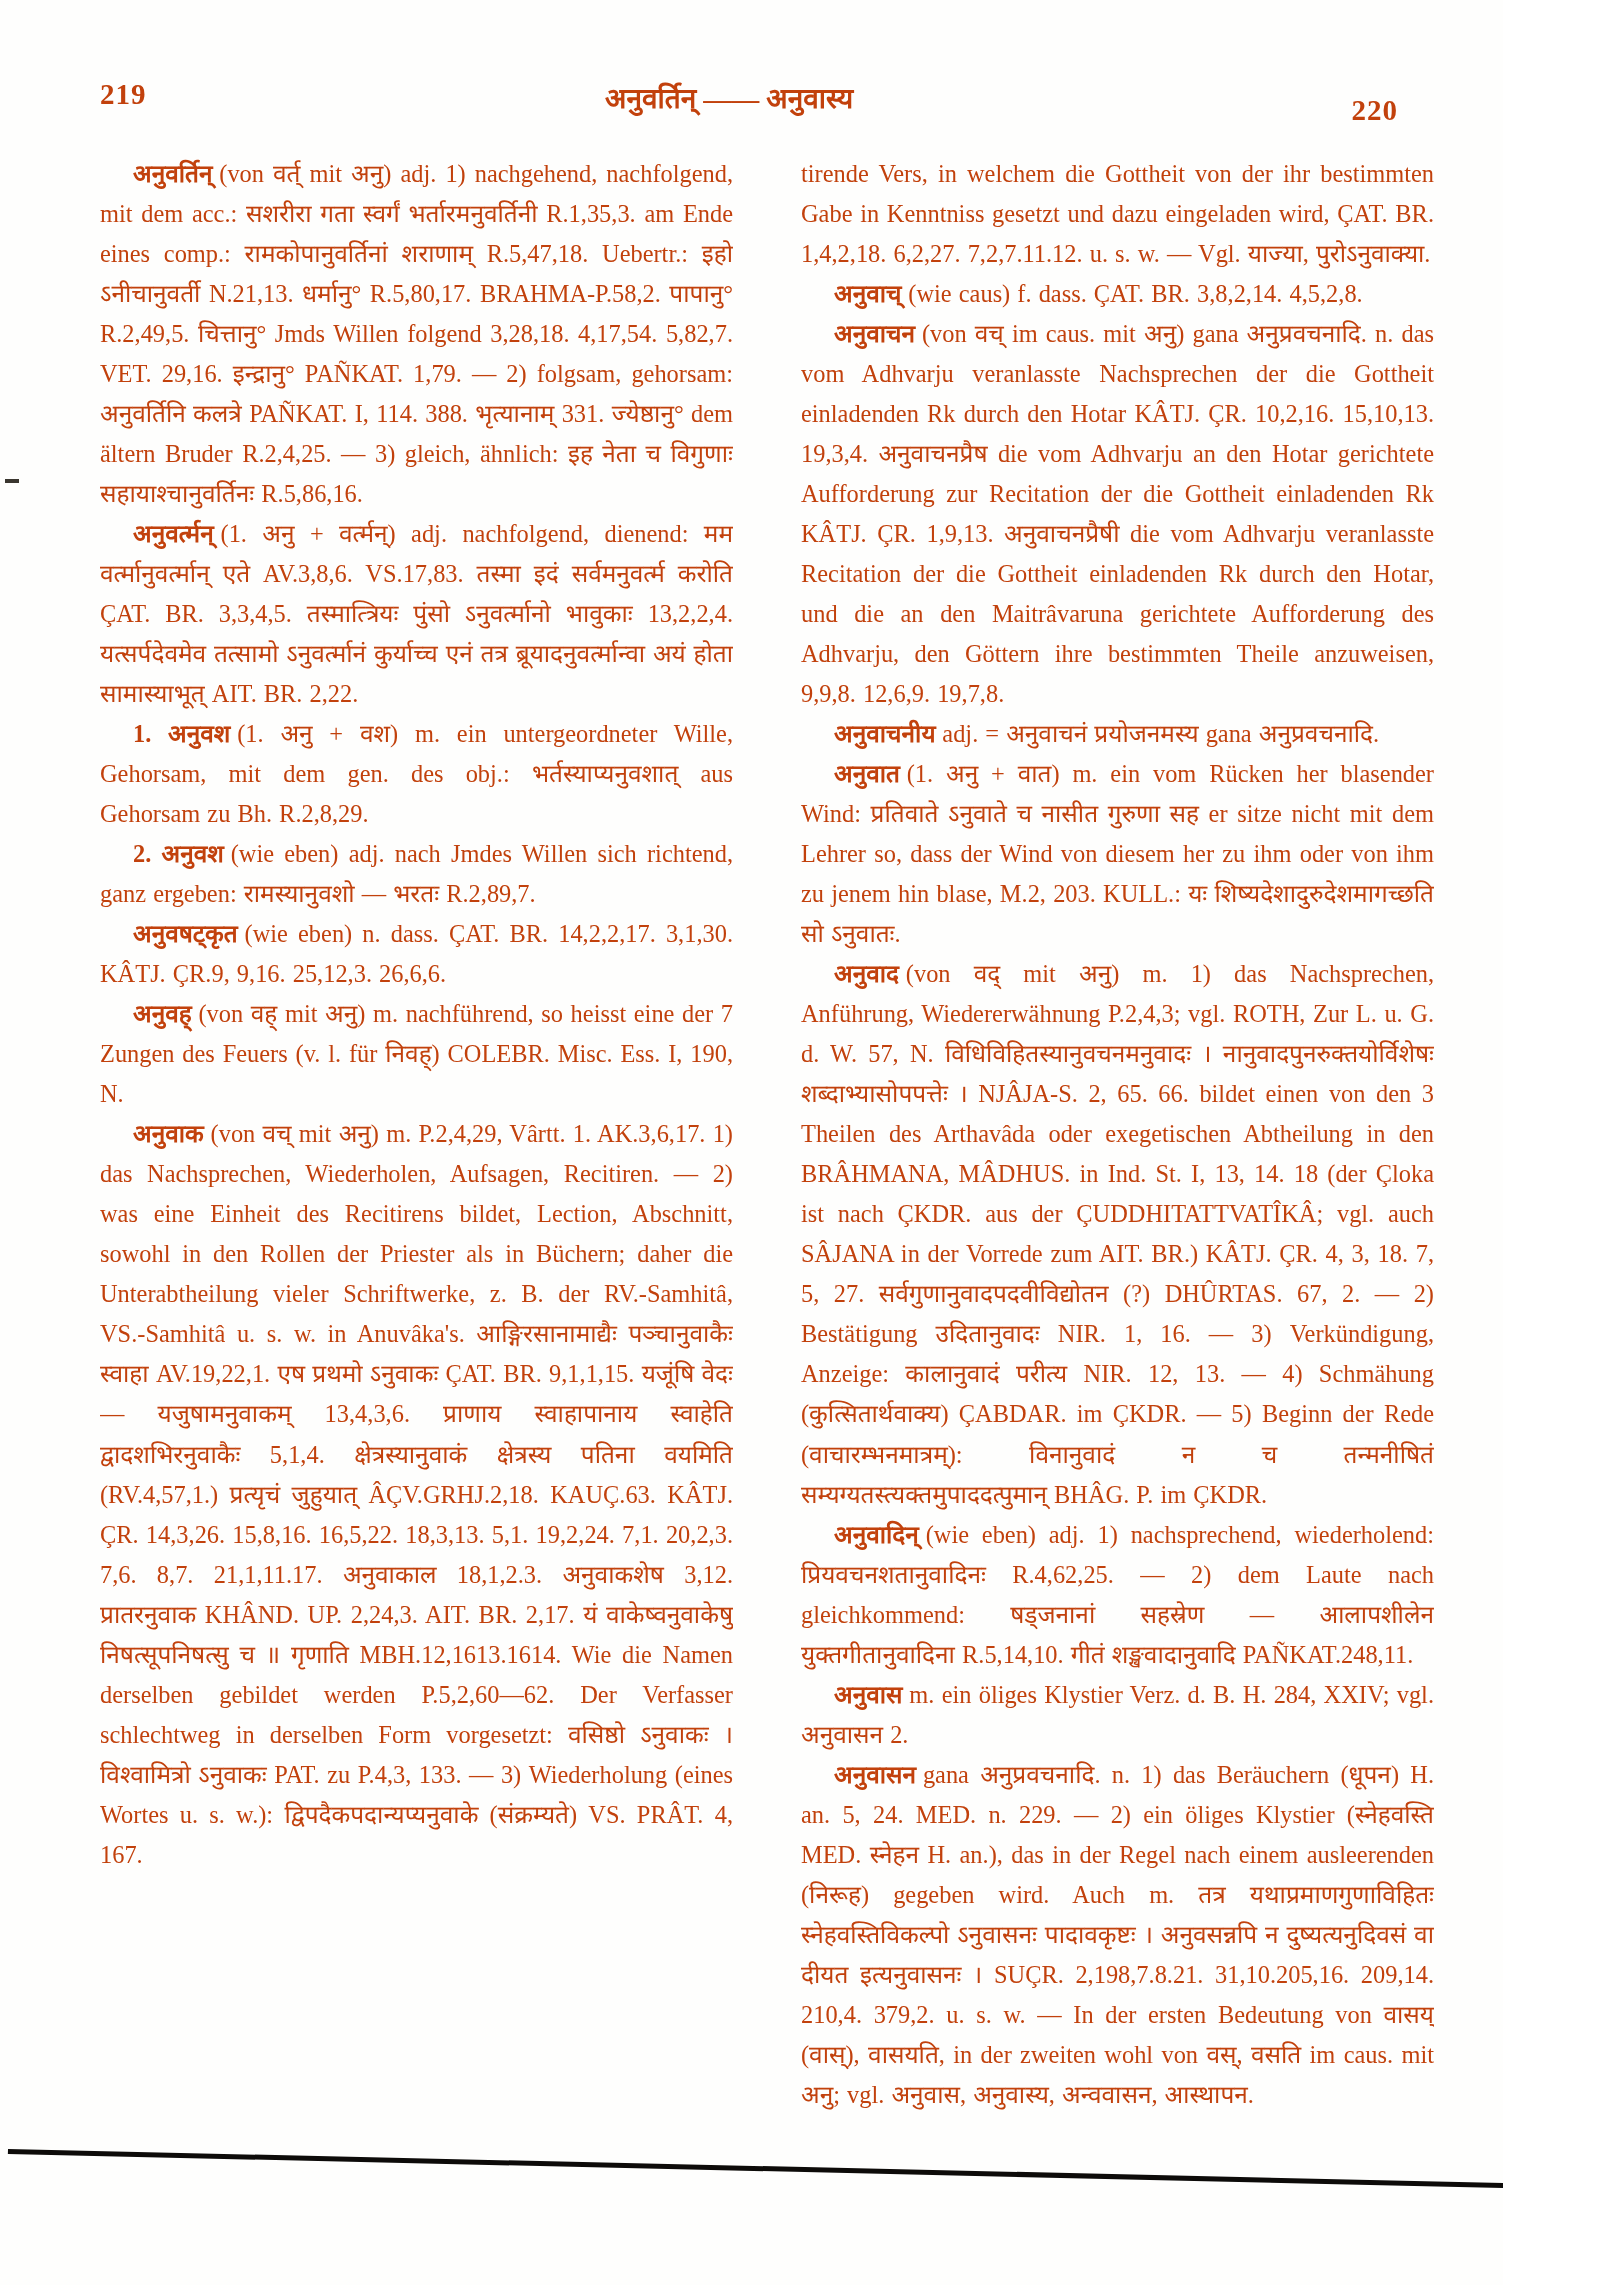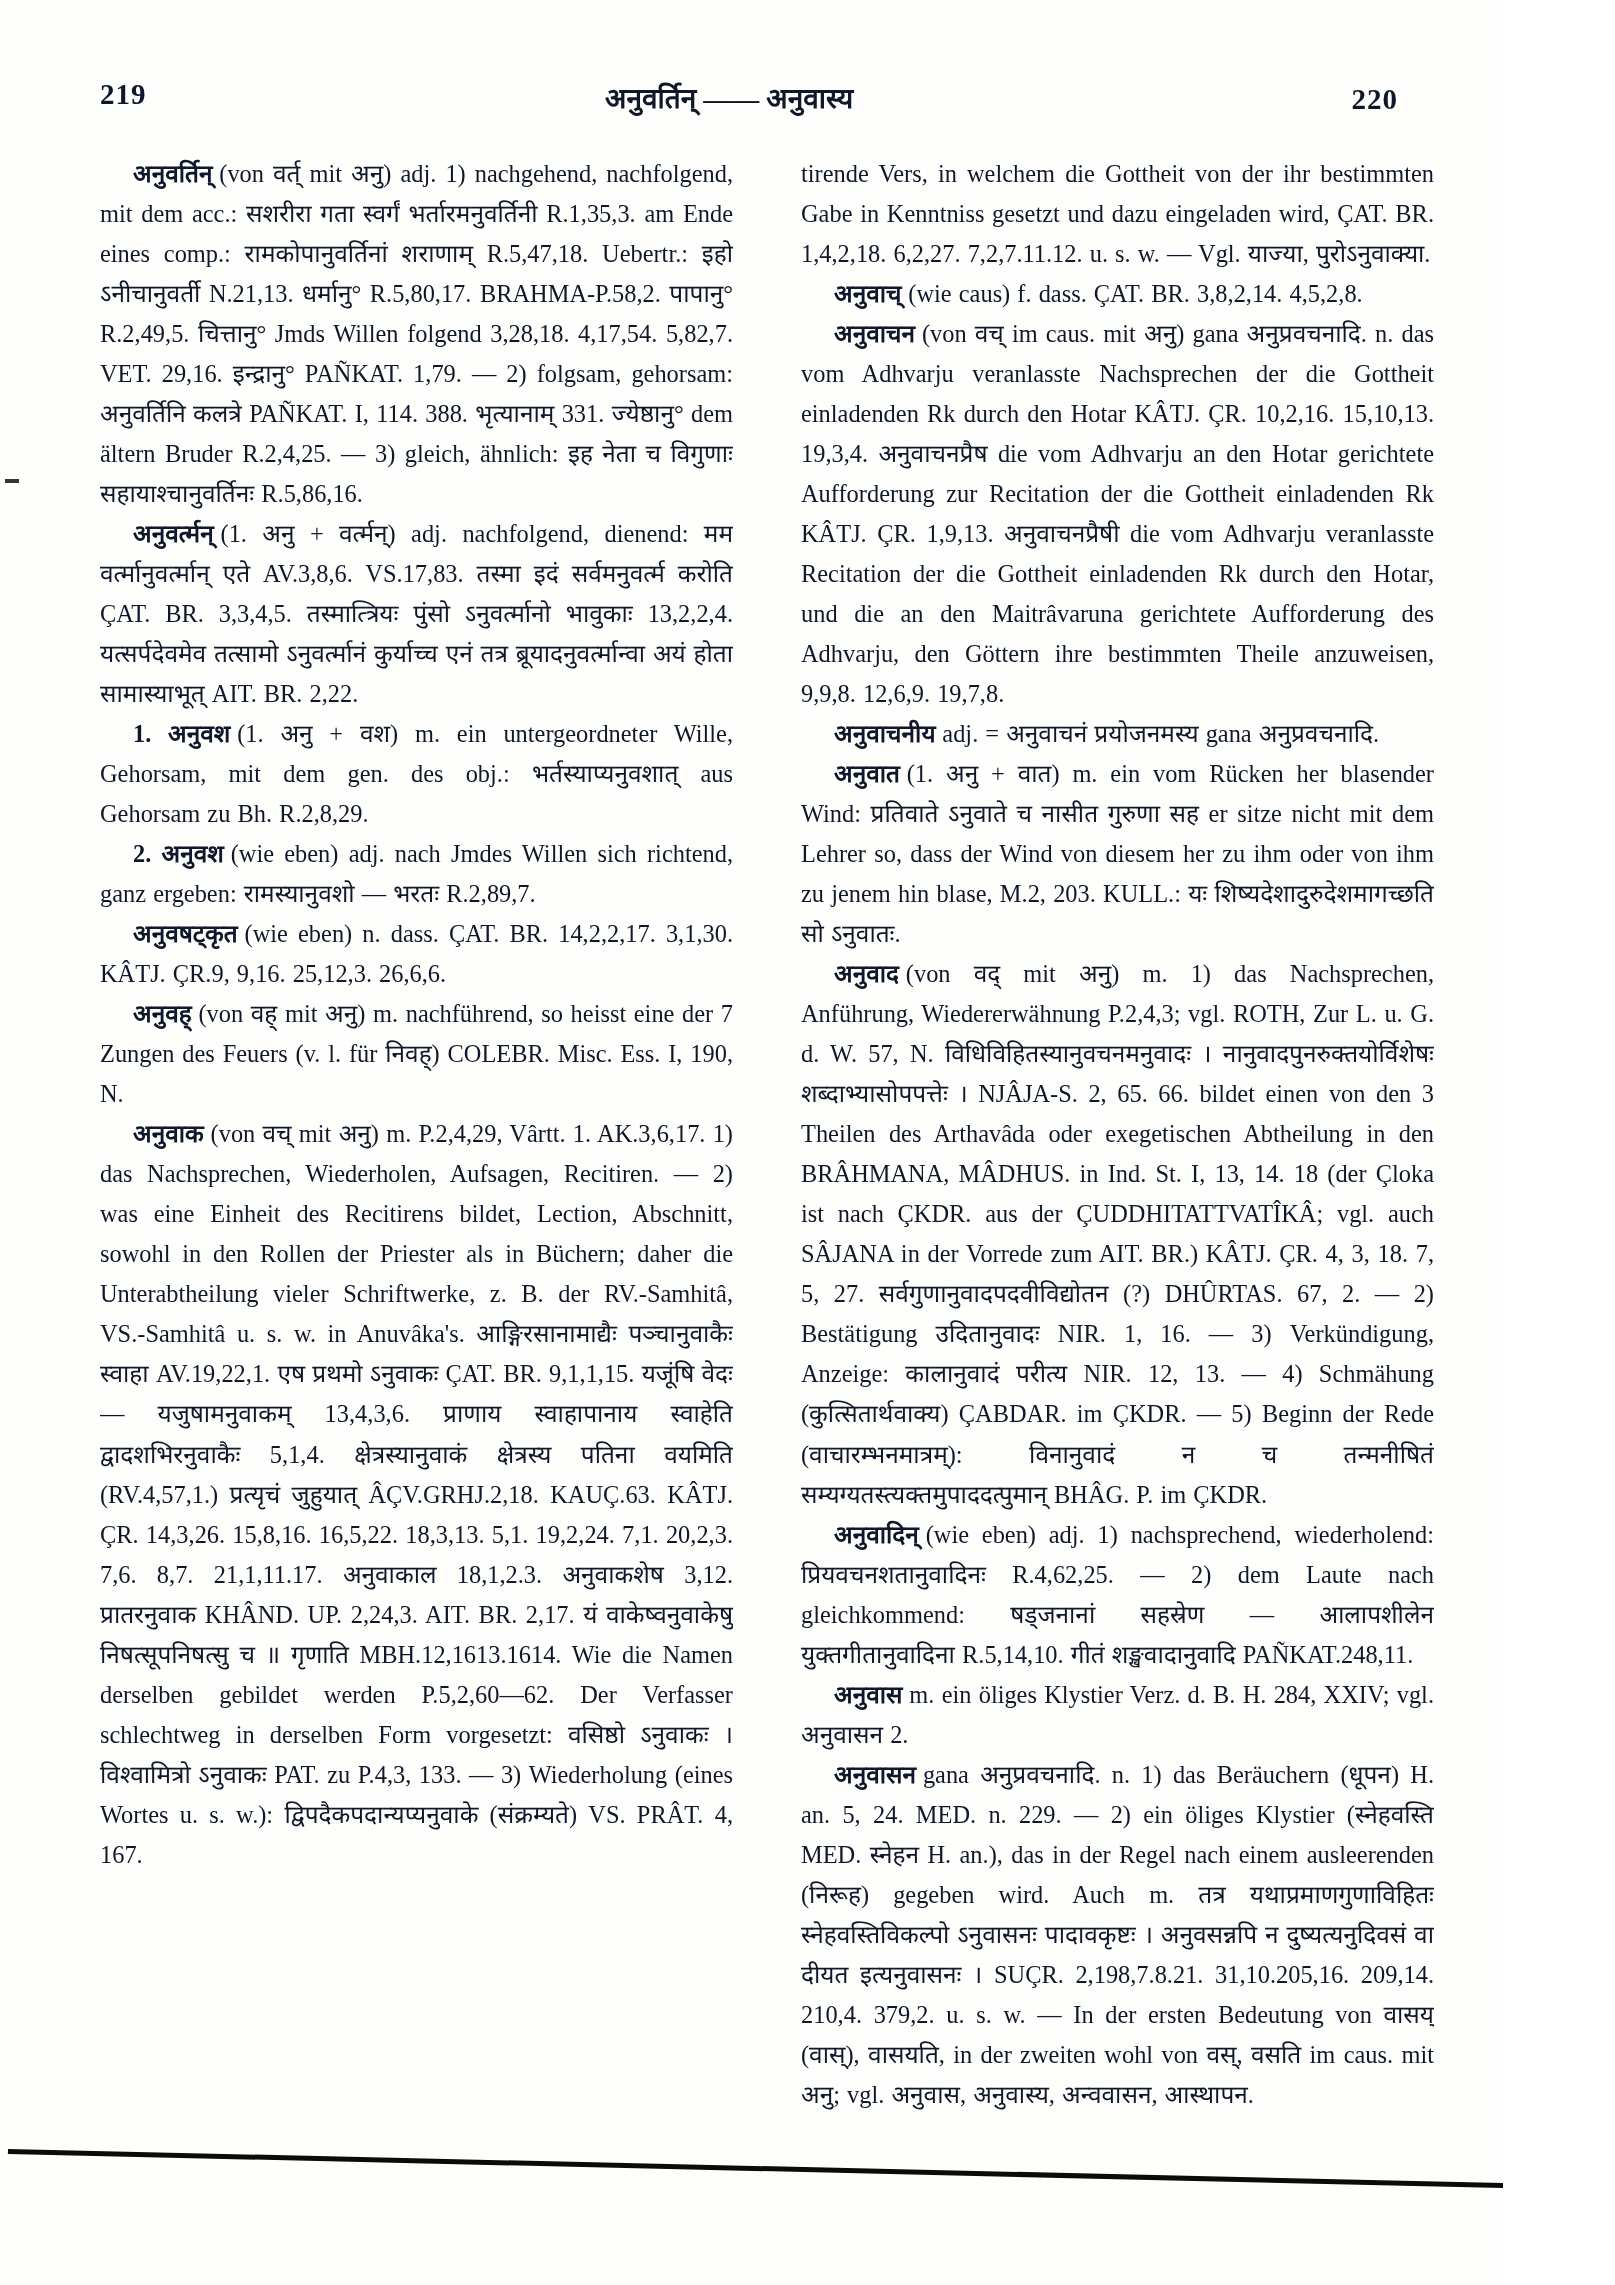--- a/index.html
+++ b/index.html
@@ -1,30 +1,30 @@
 <!DOCTYPE html>
 <html><head>
 <meta charset="utf-8">
 <style>
   html,body { margin:0; padding:0; background:#ffffff; }
   .page {
     position:relative;
     width:1503px; height:2286px;
     background:#fefefdl;
     background-color:#fefefd;
-    color:#0f172a;
+    color:#c2410c;
     font-family:"Liberation Serif", serif;
     overflow:hidden;
   }
   header.running {
     position:absolute; top:78px; left:100px; right:105px; height:39px;
     font-weight:bold; font-size:29px;
   }
   .pageno-left  { position:absolute; left:0;  top:0; letter-spacing:1px; }
-  .pageno-right { position:absolute; right:0; top:5px; letter-spacing:1px; }
+  .pageno-right { position:absolute; right:0; top:16px; letter-spacing:1px; }
   .runhead {
     position:absolute; left:50%; transform:translateX(-58%);
     top:0; white-space:nowrap; font-size:28px;
   }
   main.columns {
     position:absolute; top:154px; left:100px;
     width:1365px; height:1960px;
     display:flex; gap:68px;
     overflow:hidden;
   }

